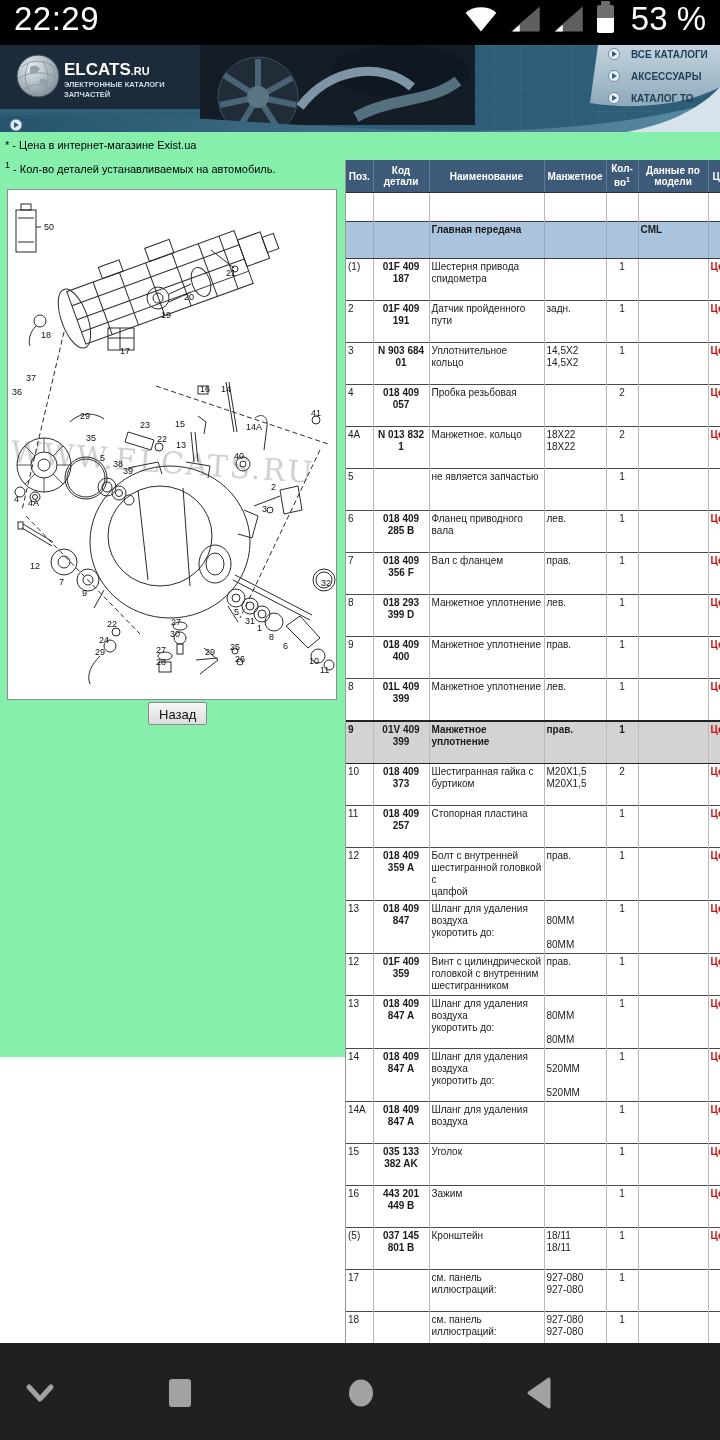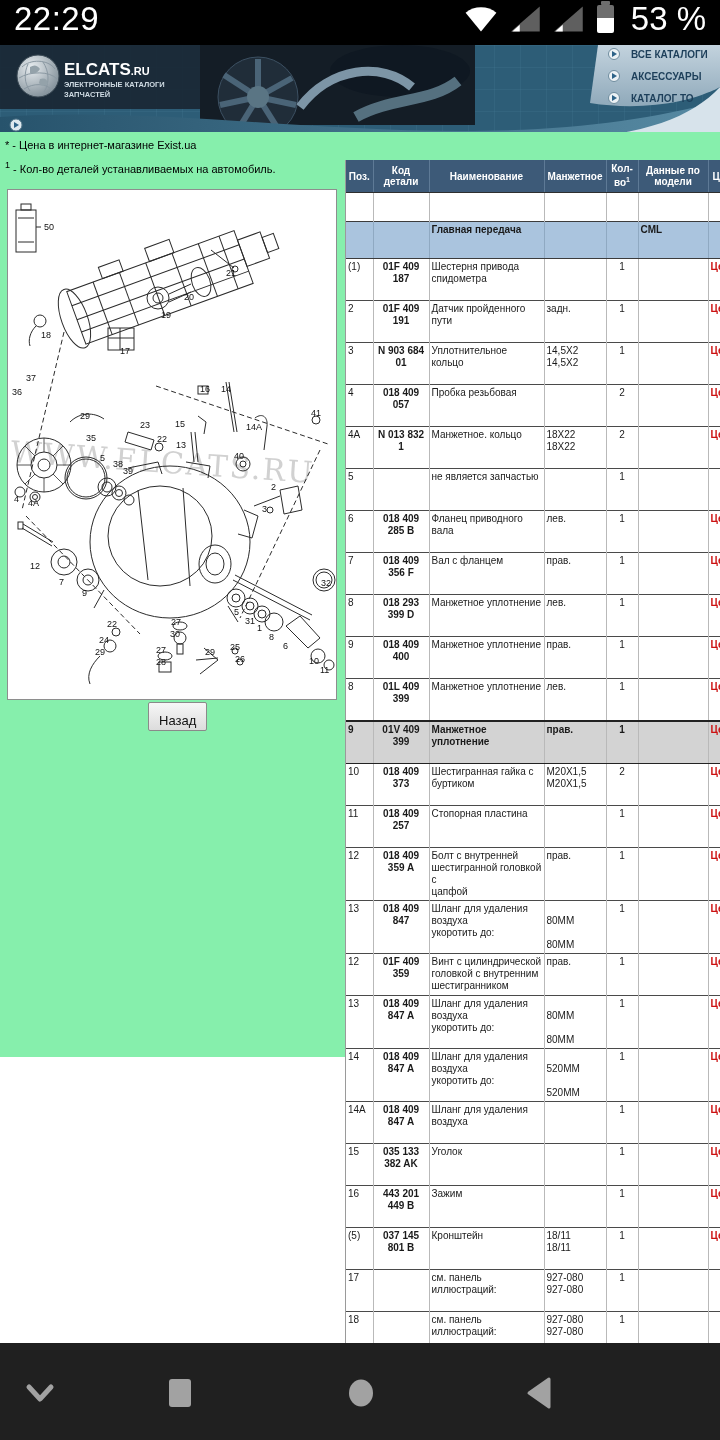--- a/index.html
+++ b/index.html
@@ -18,21 +18,21 @@
   .site-header{position:absolute;top:45px;left:0;width:720px;height:95px;}
 
   
   .content{position:absolute;top:132px;left:0;width:720px;height:925px;background:#86efac;}
   .note1{position:absolute;left:5px;top:7px;font-size:11px;color:#000;}
   .note2{position:absolute;left:5px;top:28px;font-size:11px;color:#000;}
   .note2 sup{font-size:9px;}
   .diagram-box{position:absolute;left:7px;top:57px;width:328px;height:509px;border:1px solid #8e8e8e;background:#fff;}
   .diagram-box svg{display:block;}
   .back-btn{position:absolute;left:148px;top:570px;font-family:"Liberation Sans",sans-serif;font-size:13px;color:#111;
-    background:linear-gradient(#f7f7f7,#dcdcdc);border:1px solid #8a8a8a;border-radius:2px;padding:10px 10px 2px;}
+    background:linear-gradient(#f7f7f7,#dcdcdc);border:1px solid #8a8a8a;border-radius:2px;padding:4px 10px 2px;}
   .alert{position:absolute;left:345px;top:6px;width:375px;text-align:center;color:#e60000;font-weight:bold;font-size:10.5px;}
 
   
   .table-wrap{position:absolute;left:345px;top:28px;width:422px;min-height:1175px;border-left:1px solid #9a9a9a;}
   table.parts{border-collapse:collapse;table-layout:fixed;width:422px;font-size:10px;color:#1a1a1a;}
   table.parts th{background:#3d5a78;color:#fff;font-size:10px;font-weight:bold;height:32px;vertical-align:middle;
     border-left:1px solid #5e7a96;border-bottom:1px solid #2e2e2e;padding:0 1px;line-height:11px;}
   table.parts th:first-child{border-left:none;}
   table.parts th sup{font-size:7px;}
   tr.gap-row td{height:26px;border-left:1px solid #b9b9b9;background:#fff;}

